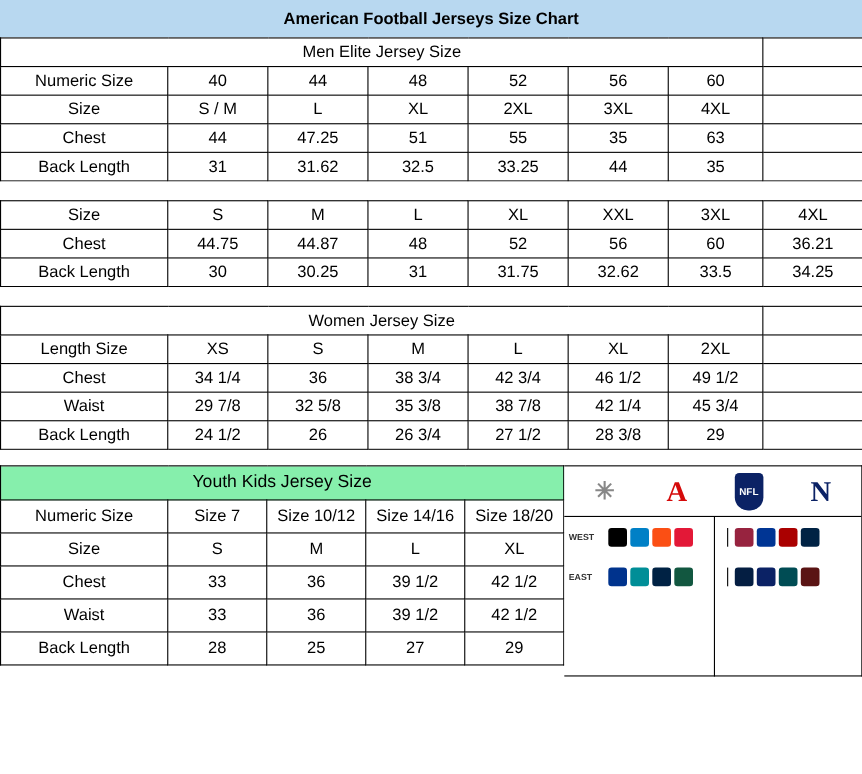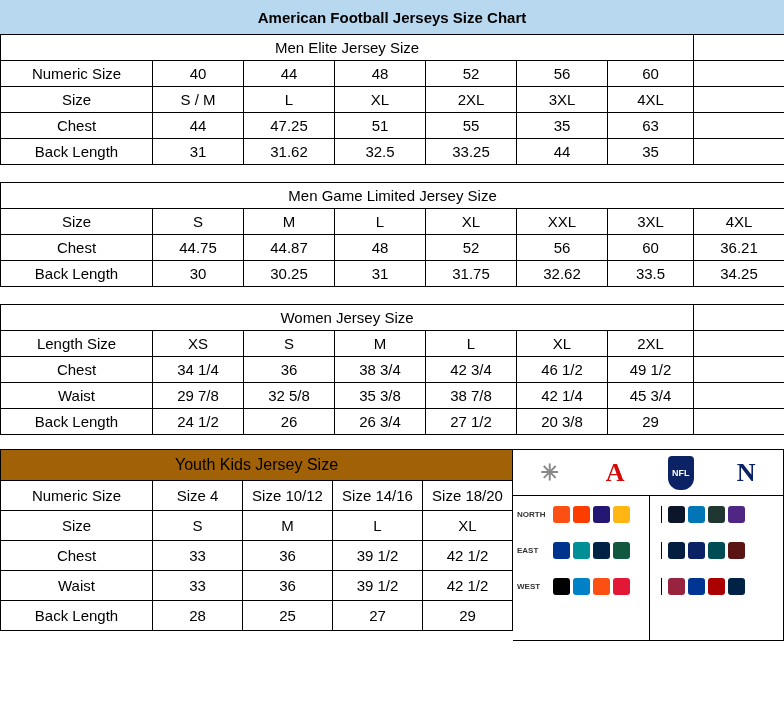--- a/index.html
+++ b/index.html
@@ -78,21 +78,21 @@
   table.youth td {
     border: 1px solid #000;
     text-align: center;
     font-size: 15px;
     height: 29px;
     padding: 0;
     background: #fff;
     color: #000;
   }
   table.youth td.banner {
-    background: #a16207;
+    background: #86efac;
     font-size: 16px;
     height: 30px;
   }
   .logos {
     width: 272px;
     border: 1px solid #000;
     border-left: none;
     box-sizing: border-box;
     background: #fff;
     height: 192px;
@@ -264,23 +264,20 @@
       <col style="width:152px">
         <col style="width:91px">
         <col style="width:91px">
       <col style="width:91px">
         <col style="width:91px">
         <col style="width:91px">
       <col style="width:86px">
         <col style="width:91px">
     </colgroup>
     <tbody>
-        <tr>
-      <td class="banner" colspan="8">Men Game Limited Jersey Size</td>
-    </tr>
     <tr>
       <td>Size</td>
       <td>S</td>
       <td>M</td>
       <td>L</td>
       <td>XL</td>
       <td>XXL</td>
       <td>3XL</td>
       <td>4XL</td>
     </tr>
@@ -354,21 +351,21 @@
       <td>42 1/4</td>
       <td>45 3/4</td>
       <td></td>
     </tr>
     <tr>
       <td>Back Length</td>
       <td>24 1/2</td>
       <td>26</td>
       <td>26 3/4</td>
       <td>27 1/2</td>
-      <td>20 3/8</td>
+      <td>28 3/8</td>
       <td>29</td>
       <td></td>
     </tr>
   </tbody>
     </table>
 
   <div class="spacer-sm"></div>
 
   <div class="youth-wrap">
     <table class="youth">
@@ -378,21 +375,21 @@
           <col style="width:90px">
         <col style="width:90px">
           <col style="width:90px">
       </colgroup>
       <tbody>
           <tr>
         <td class="banner" colspan="5">Youth Kids Jersey Size</td>
       </tr>
       <tr>
         <td>Numeric Size</td>
-        <td>Size 4</td>
+        <td>Size 7</td>
         <td>Size 10/12</td>
         <td>Size 14/16</td>
         <td>Size 18/20</td>
       </tr>
       <tr>
         <td>Size</td>
         <td>S</td>
         <td>M</td>
         <td>L</td>
         <td>XL</td>
@@ -426,65 +423,50 @@
       <div class="conf-row">
         <span class="conf-logo star-mark">✳</span>
         <span class="conf-logo afc-mark">A</span>
         <span class="conf-logo">
             <span class="nfl-shield">NFL</span>
           </span>
         <span class="conf-logo nfc-mark">N</span>
       </div>
 
       <div class="div-table">
+
+
         <div class="div-row">
-          <span class="div-label">NORTH</span>
+          <span class="div-label">WEST</span>
           <span class="team-group">
+            <i class="team-dot" style="background:#000000"></i>
+            <i class="team-dot" style="background:#0080c6"></i>
             <i class="team-dot" style="background:#fb4f14"></i>
-            <i class="team-dot" style="background:#ff3c00"></i>
-            <i class="team-dot" style="background:#241773"></i>
-            <i class="team-dot" style="background:#ffb612"></i>
+            <i class="team-dot" style="background:#e31837"></i>
           </span>
           <span class="team-group right">
-            <i class="team-dot" style="background:#0b162a"></i>
-            <i class="team-dot" style="background:#0076b6"></i>
-            <i class="team-dot" style="background:#203731"></i>
-            <i class="team-dot" style="background:#4f2683"></i>
+            <i class="team-dot" style="background:#97233f"></i>
+            <i class="team-dot" style="background:#003594"></i>
+            <i class="team-dot" style="background:#aa0000"></i>
+            <i class="team-dot" style="background:#002244"></i>
           </span>
         </div>
-
 
         <div class="div-row">
           <span class="div-label">EAST</span>
           <span class="team-group">
             <i class="team-dot" style="background:#00338d"></i>
             <i class="team-dot" style="background:#008e97"></i>
             <i class="team-dot" style="background:#002244"></i>
             <i class="team-dot" style="background:#125740"></i>
           </span>
           <span class="team-group right">
             <i class="team-dot" style="background:#041e42"></i>
             <i class="team-dot" style="background:#0b2265"></i>
             <i class="team-dot" style="background:#004c54"></i>
             <i class="team-dot" style="background:#5a1414"></i>
           </span>
         </div>
-
-        <div class="div-row">
-          <span class="div-label">WEST</span>
-          <span class="team-group">
-            <i class="team-dot" style="background:#000000"></i>
-            <i class="team-dot" style="background:#0080c6"></i>
-            <i class="team-dot" style="background:#fb4f14"></i>
-            <i class="team-dot" style="background:#e31837"></i>
-          </span>
-          <span class="team-group right">
-            <i class="team-dot" style="background:#97233f"></i>
-            <i class="team-dot" style="background:#003594"></i>
-            <i class="team-dot" style="background:#aa0000"></i>
-            <i class="team-dot" style="background:#002244"></i>
-          </span>
-        </div>
       </div>
     </div>
   </div>
 
 </div>
 
 </body></html>

